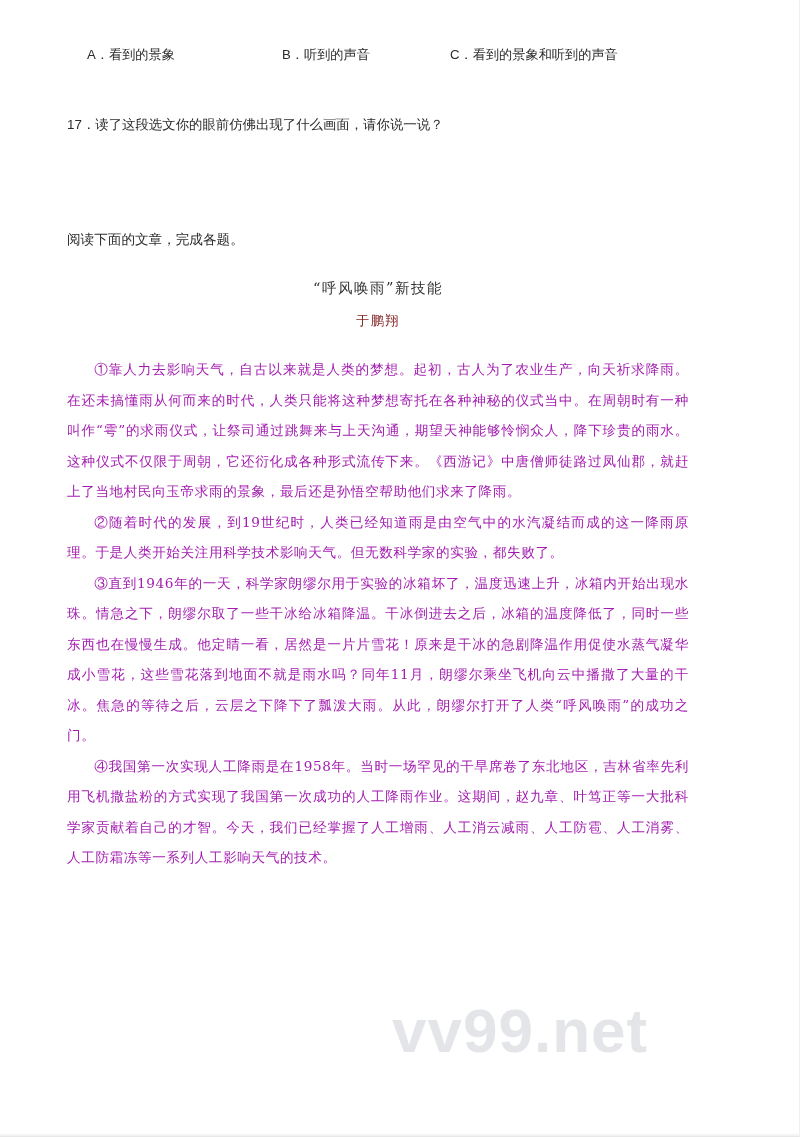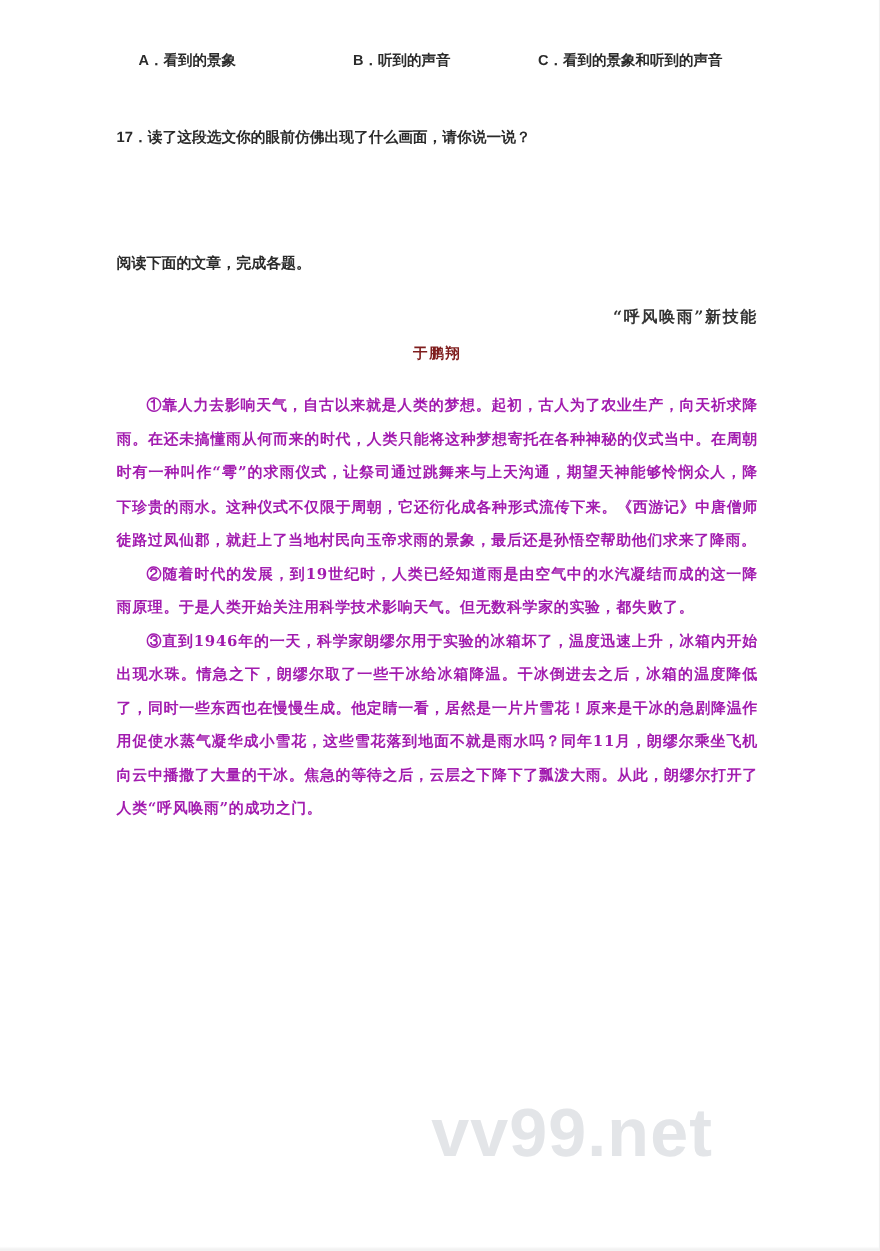--- a/index.html
+++ b/index.html
@@ -39,22 +39,21 @@
     letter-spacing: 1px;
     color: #e3e5e8;
     font-family: "Liberation Sans", sans-serif;
     user-select: none;
     z-index: 0;
     white-space: nowrap;
   }
   .content {
     position: relative;
     z-index: 2;
-    padding: 0 110px 0 106px;
-    font-weight: bold;
+    padding: 0 110px 0 67px;
   }
   
   .q-block {
     color: #2e2e2e;
     font-size: 13.2px;
     font-family: "Liberation Sans", sans-serif;
   }
   .options-row {
     display: flex;
     padding-top: 46px;
@@ -79,21 +78,21 @@
     padding-top: 97px;
     font-size: 13.6px;
     color: #2b2b2b;
   }
   
   .passage {
     font-family: "DejaVu Serif", "Liberation Serif", serif;
     color: #3a3a3a;
   }
   .art-title {
-    text-align: right;
+    text-align: center;
     font-size: 14.5px;
     letter-spacing: 1.5px;
     padding-top: 30px;
     color: #333;
   }
   .art-author {
     text-align: center;
     font-size: 13.2px;
     letter-spacing: 1.5px;
     padding-top: 14px;
@@ -141,18 +140,19 @@
     </div>
 
     <div class="passage">
 
       <div class="art-title">“呼风唤雨”新技能</div>
       <div class="art-author">于鹏翔</div>
 
       <p class="para first">①靠人力去影响天气，自古以来就是人类的梦想。起初，古人为了农业生产，向天祈求降雨。在还未搞懂雨从何而来的时代，人类只能将这种梦想寄托在各种神秘的仪式当中。在周朝时有一种叫作“雩”的求雨仪式，让祭司通过跳舞来与上天沟通，期望天神能够怜悯众人，降下珍贵的雨水。这种仪式不仅限于周朝，它还衍化成各种形式流传下来。《西游记》中唐僧师徒路过凤仙郡，就赶上了当地村民向玉帝求雨的景象，最后还是孙悟空帮助他们求来了降雨。</p>
       <p class="para">②随着时代的发展，到19世纪时，人类已经知道雨是由空气中的水汽凝结而成的这一降雨原理。于是人类开始关注用科学技术影响天气。但无数科学家的实验，都失败了。</p>
       <p class="para">③直到1946年的一天，科学家朗缪尔用于实验的冰箱坏了，温度迅速上升，冰箱内开始出现水珠。情急之下，朗缪尔取了一些干冰给冰箱降温。干冰倒进去之后，冰箱的温度降低了，同时一些东西也在慢慢生成。他定睛一看，居然是一片片雪花！原来是干冰的急剧降温作用促使水蒸气凝华成小雪花，这些雪花落到地面不就是雨水吗？同年11月，朗缪尔乘坐飞机向云中播撒了大量的干冰。焦急的等待之后，云层之下降下了瓢泼大雨。从此，朗缪尔打开了人类“呼风唤雨”的成功之门。</p>
+      <p class="para">④我国第一次实现人工降雨是在1958年。当时一场罕见的干旱席卷了东北地区，吉林省率先利用飞机撒盐粉的方式实现了我国第一次成功的人工降雨作业。这期间，赵九章、叶笃正等一大批科学家贡献着自己的才智。今天，我们已经掌握了人工增雨、人工消云减雨、人工防雹、人工消雾、人工防霜冻等一系列人工影响天气的技术。</p>
 
 
     </div>
 
   </div>
 </div>
 
 </body></html>

